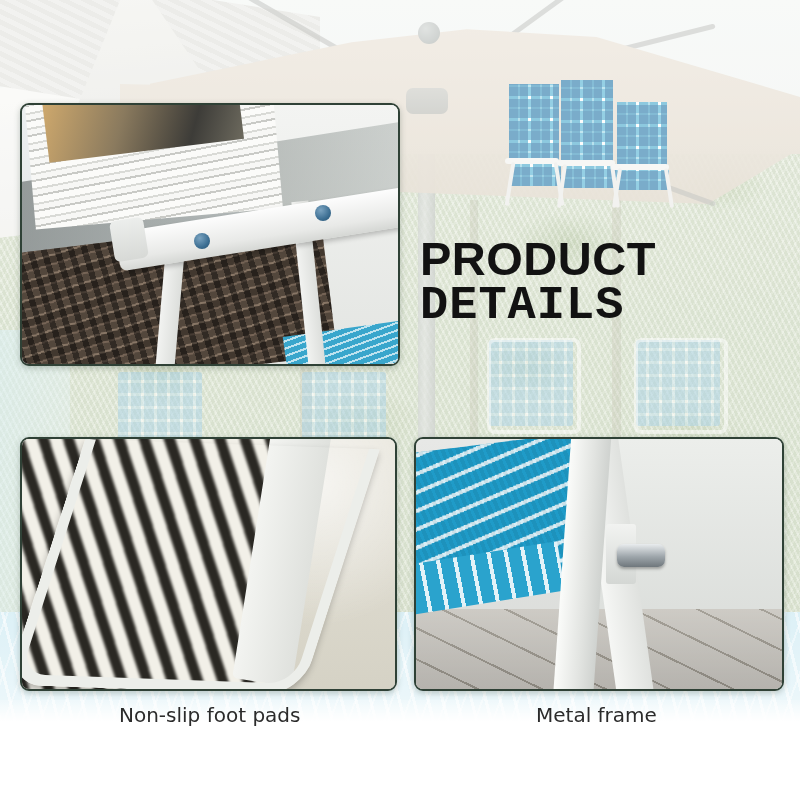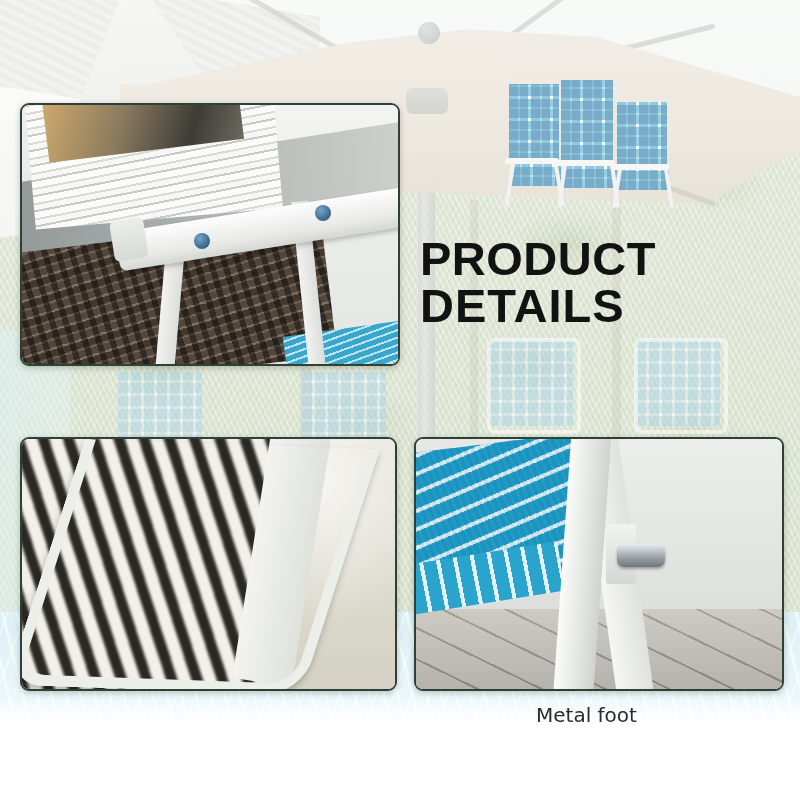--- a/index.html
+++ b/index.html
@@ -177,21 +177,21 @@
      background:linear-gradient(90deg,#f6f7f5,#dfe1de);transform:rotate(-8deg);}
   .p3-hinge{position:absolute;left:55%;top:42%;width:13%;height:9%;border-radius:7px;
      background:linear-gradient(#e9ecee,#9ea6ab 55%,#6f777c);box-shadow:0 2px 3px rgba(0,0,0,.3);}
   .p3-bracket{position:absolute;left:52%;top:34%;width:8%;height:24%;
      background:linear-gradient(#f2f3f1,#d4d7d4);border-radius:3px;}
 
   
   .headline{position:absolute;left:420px;top:236px;width:370px;
      text-align:left;color:#121212;font-weight:bold;
      font-size:47px;line-height:.99;letter-spacing:.5px;}
-  .headline .l2{display:block;letter-spacing:1px;}
+  .headline .l2{display:block;letter-spacing:1px;font-family:Liberation Mono, monospace;}
 
   .caption{position:absolute;color:#2b2b2b;font-size:20px;
      font-family:"DejaVu Sans","Liberation Sans",sans-serif;white-space:nowrap;}
 </style>
 </head>
 <body>
 
 <div id="stage">
 
   <div class="bg-scene">
@@ -296,15 +296,16 @@
     <div class="p3-wall"></div>
     <div class="p3-tile"></div>
     <div class="p3-seat"></div>
     <div class="p3-seatfront"></div>
     <div class="p3-legB"></div>
     <div class="p3-bracket"></div>
     <div class="p3-legA"></div>
     <div class="p3-hinge"></div>
   </div>
 
-  <div class="caption" style="left:536px;top:703px;">Metal foot</div>
+  <div class="caption" style="left:119px;top:703px;">Non-slip foot pads</div>
+  <div class="caption" style="left:536px;top:703px;">Metal frame</div>
 
 </div>
 
 </body></html>

